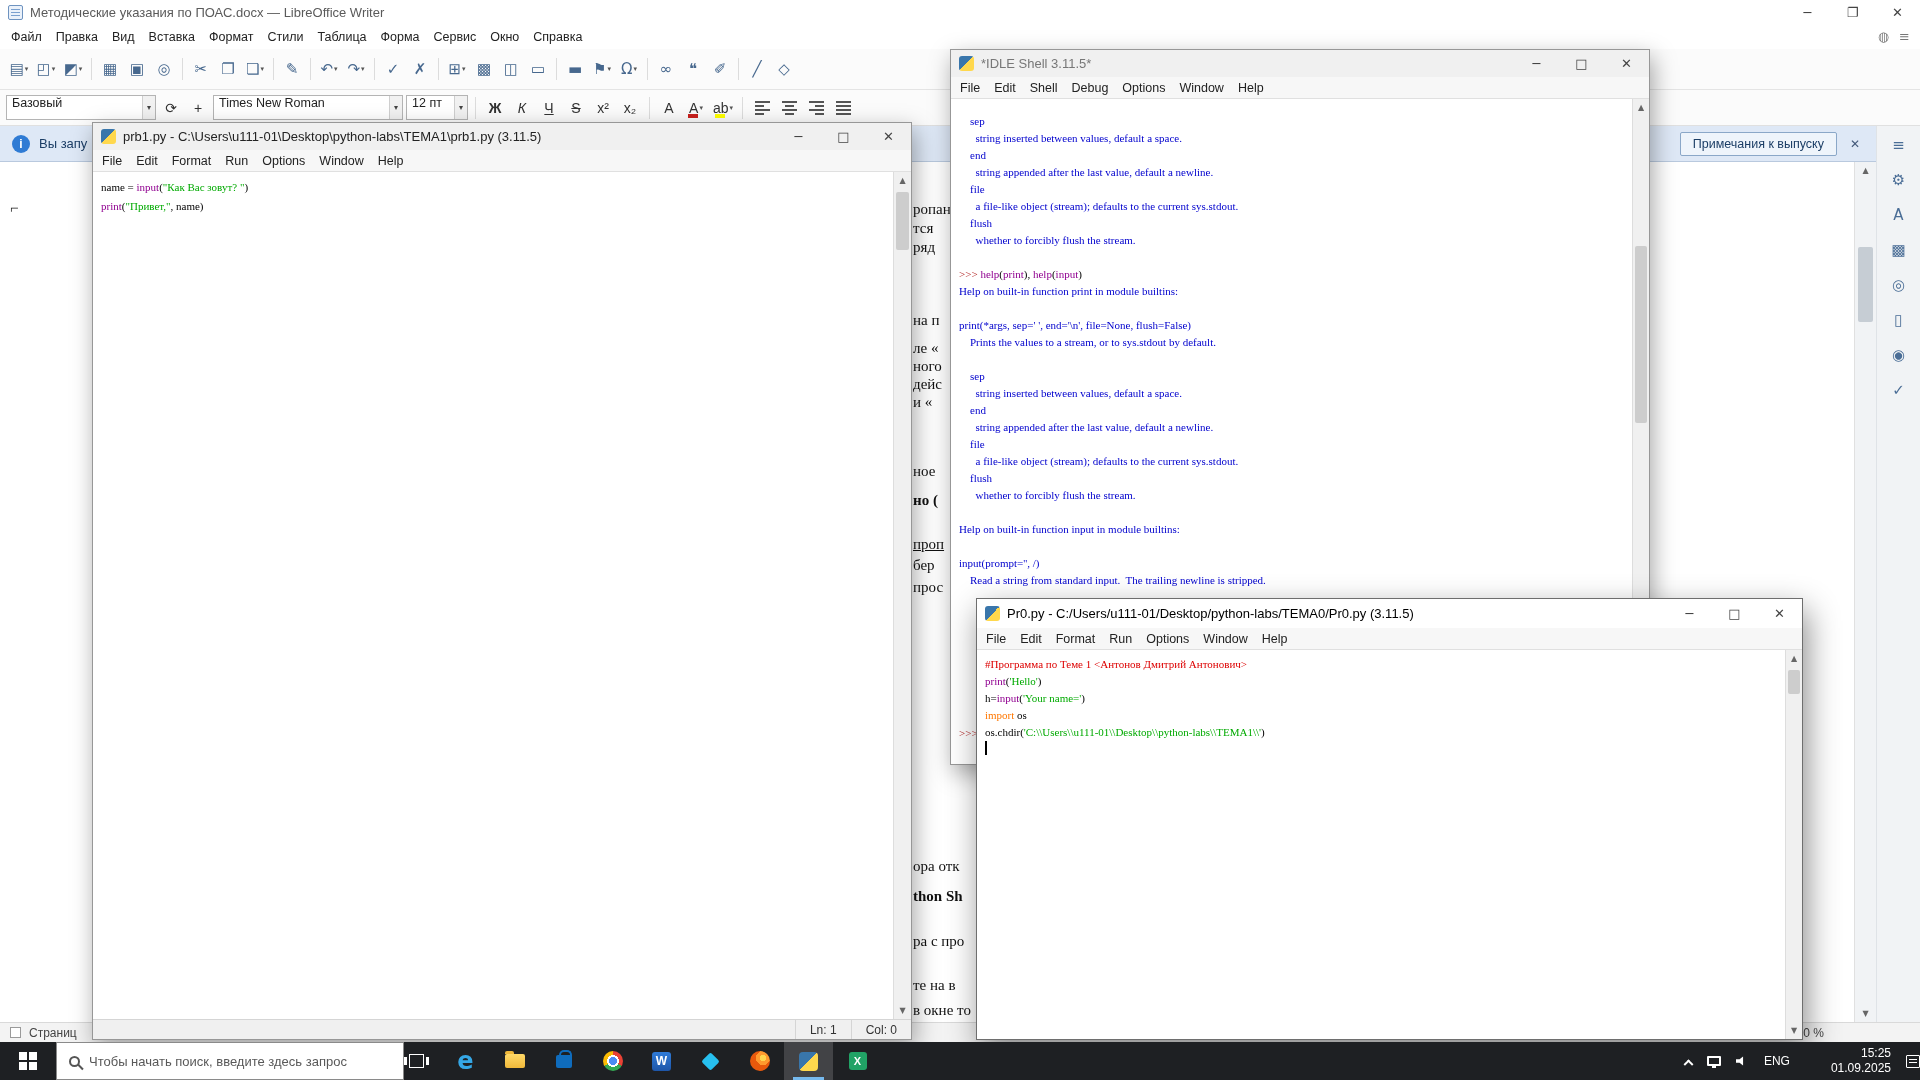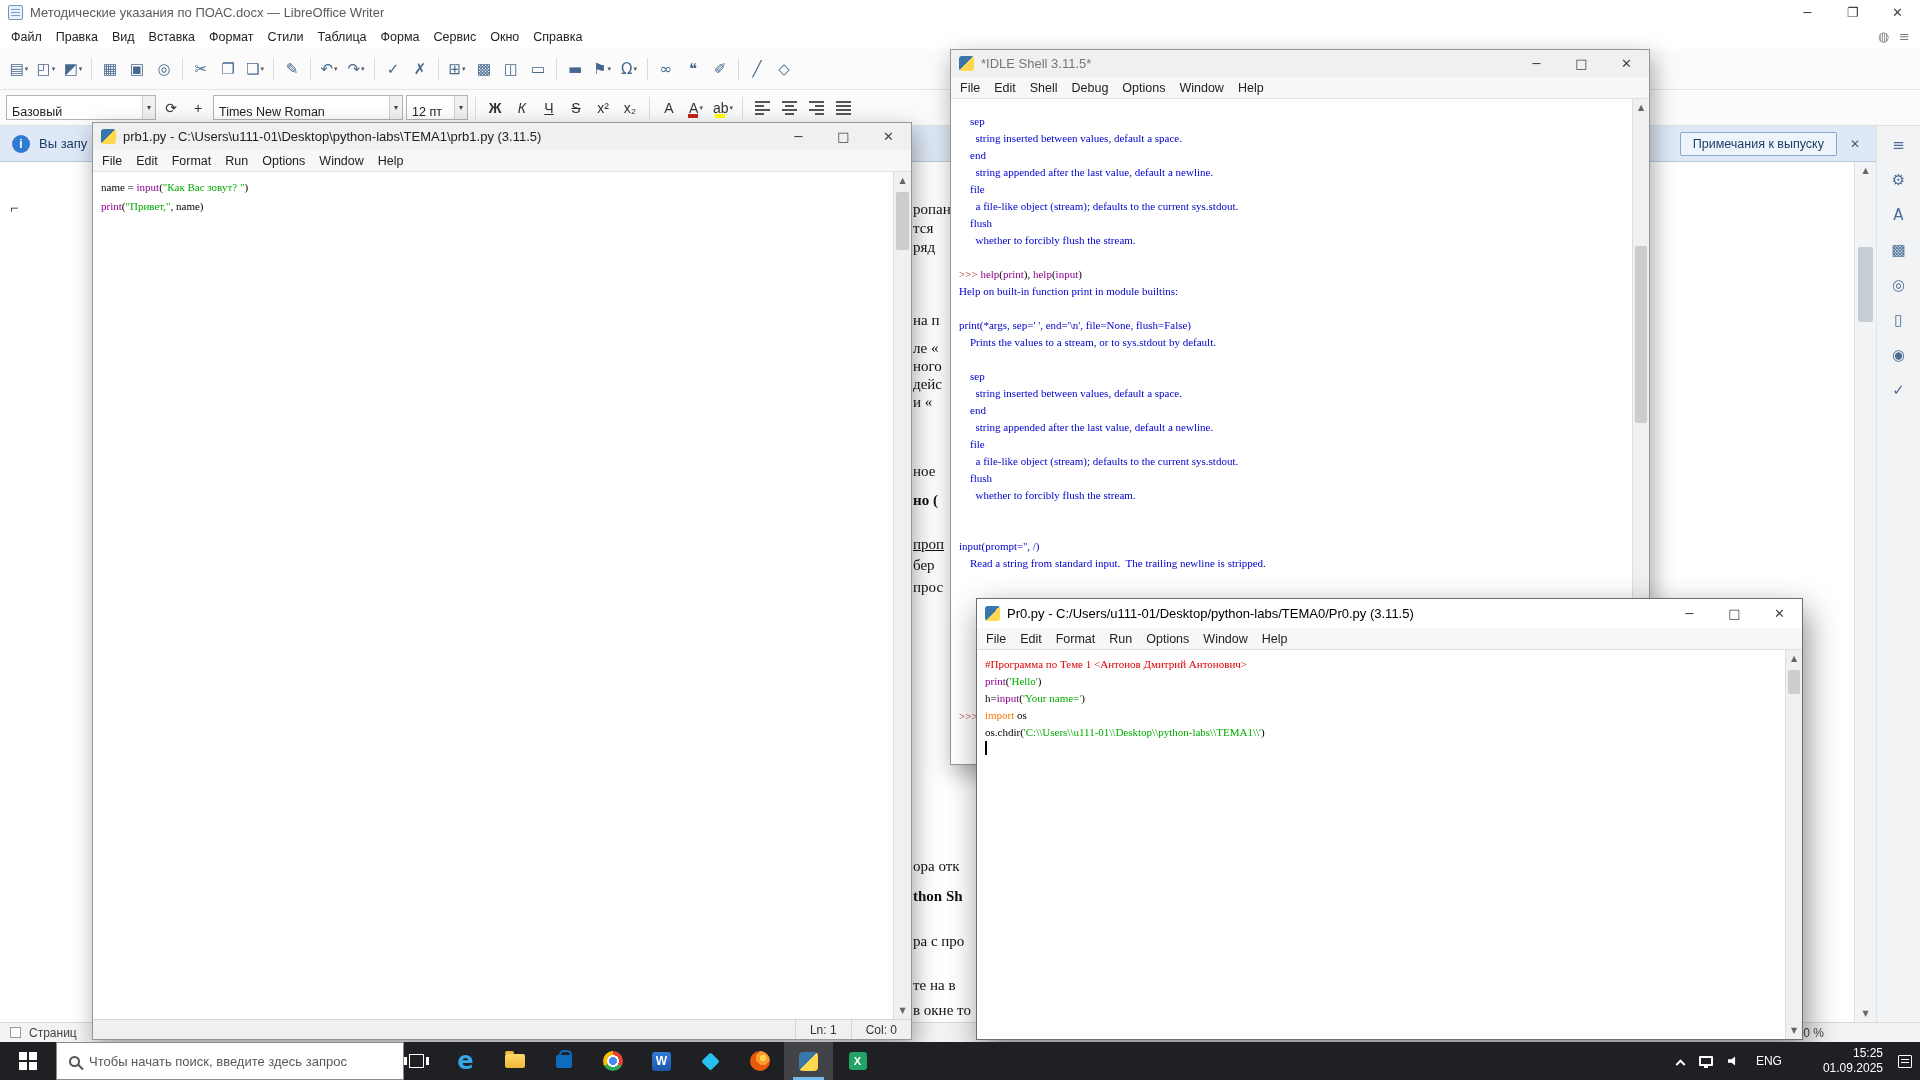--- a/index.html
+++ b/index.html
@@ -41,21 +41,21 @@
   .wdoc::after{content:"";position:absolute;left:2px;right:2px;top:3px;height:8px;background:repeating-linear-gradient(#7aa0cf 0 1px,transparent 1px 3px)}
   #writer-menubar{position:absolute;left:0;top:24px;right:0;height:25px;display:flex;align-items:center;background:#fff;font-size:12.5px;color:#222;padding-left:4px}
   #writer-menubar .mi-wrap{display:flex;align-items:center}
   #writer-menubar-extra{margin-left:auto;display:flex;gap:10px;padding-right:10px;color:#777;font:13px "DejaVu Sans",sans-serif}
   #writer-toolbar{position:absolute;left:0;top:49px;right:0;height:41px;display:flex;align-items:center;gap:1px;padding-left:6px;background:#fbfbfb;border-bottom:1px solid #e4e4e4}
   .tb-btn{min-width:26px;height:28px;display:flex;align-items:center;justify-content:center;border-radius:2px;color:#47688e}
   .tb-g{font:15px "DejaVu Sans",sans-serif}
   .tb-dd{font:7px "DejaVu Sans",sans-serif;color:#555;margin-left:1px}
   .tb-sep{width:1px;height:22px;background:#dcdcdc;margin:0 4px;align-self:center}
   #writer-formatbar{position:absolute;left:0;top:90px;right:0;height:36px;display:flex;align-items:center;gap:3px;padding-left:6px;background:#fbfbfb;border-bottom:1px solid #e0e0e0}
-  .combo{height:25px;border:1px solid #b4b4b4;background:#fff;display:flex;align-items:flex-end;font-size:12.5px;color:#222;padding-left:5px;overflow:hidden}
+  .combo{height:25px;border:1px solid #b4b4b4;background:#fff;display:flex;align-items:flex-start;font-size:12.5px;color:#222;padding-left:5px;overflow:hidden}
   .combo .caret{margin-left:auto;height:100%;display:flex;align-items:center;padding:0 4px;background:#f1f1f1;border-left:1px solid #cfcfcf;font:8px "DejaVu Sans",sans-serif;color:#444}
   .fmt-btn{min-width:24px;height:26px;display:flex;align-items:center;justify-content:center;font-size:14px;color:#333;position:relative;border-radius:2px}
   .fmt-b{font-weight:bold}.fmt-i{font-style:italic}.fmt-u span:first-child{text-decoration:underline}.fmt-s span:first-child{text-decoration:line-through}
   .fb-sep{width:1px;height:22px;background:#dcdcdc;margin:0 4px}
   .color-bar{position:absolute;left:4px;right:10px;bottom:3px;height:4px}
   .al{width:15px;height:14px;--w:60%;background:
      linear-gradient(#555,#555) 0 0/100% 2px no-repeat,
      linear-gradient(#555,#555) 0 4px/var(--w) 2px no-repeat,
      linear-gradient(#555,#555) 0 8px/100% 2px no-repeat,
      linear-gradient(#555,#555) 0 12px/var(--w) 2px no-repeat}
@@ -100,21 +100,21 @@
   .ic-folder{width:20px;height:14px;background:linear-gradient(#ffd968,#f0b83a);border-radius:2px;position:relative}
   .ic-folder::before{content:"";position:absolute;top:-3px;left:0;width:9px;height:3px;background:#f0b83a;border-radius:2px 2px 0 0}
   .ic-store{width:16px;height:13px;background:#0f6cbd;border-radius:2px;position:relative}
   .ic-store::before{content:"";position:absolute;top:-5px;left:3px;width:9px;height:5px;border:2px solid #0f6cbd;border-bottom:none;border-radius:5px 5px 0 0}
   .ic-chrome{width:20px;height:20px;border-radius:50%;background:radial-gradient(circle,#4c8bf5 0 4px,#fff 4px 6px,transparent 6px),conic-gradient(#e94235 0 120deg,#34a853 120deg 240deg,#fbbc04 240deg 360deg)}
   .ic-word{width:19px;height:19px;border-radius:3px;background:linear-gradient(#2f7bd8,#1e56a8);color:#fff;font:bold 12px/19px "Liberation Sans",sans-serif;text-align:center}
   .ic-diamond{width:13px;height:13px;background:#27c0f0;transform:rotate(45deg);border-radius:2px}
   .ic-ffx{width:20px;height:20px;border-radius:50%;background:radial-gradient(circle at 65% 35%,#ffd54d 0 3px,#ff9a2e 3px 7px,#e8590c 7px 11px)}
   .ic-py{width:19px;height:19px;border-radius:4px;background:linear-gradient(135deg,#3976ab 50%,#ffd84d 50%)}
   .ic-green{width:18px;height:18px;border-radius:3px;background:#21a366;color:#fff;font:bold 11px/18px "Liberation Sans",sans-serif;text-align:center}
-  #tray{position:absolute;right:0;top:0;height:38px;display:flex;align-items:center;gap:15px;padding-right:8px}
+  #tray{position:absolute;right:0;top:0;height:38px;display:flex;align-items:center;gap:15px;}
   .chev{width:7px;height:7px;border-left:2px solid #fff;border-top:2px solid #fff;transform:rotate(45deg) translate(2px,2px)}
   .mon{width:14px;height:10px;border:2px solid #fff;border-radius:1px;position:relative}
   .mon::after{content:"";position:absolute;left:3px;bottom:-4px;width:4px;height:2px;background:#fff}
   .vol{width:13px;height:11px;background:#fff;clip-path:polygon(0 35%,28% 35%,55% 8%,55% 92%,28% 65%,0 65%)}
   .tray-lang{font-size:12px}
   .clock{text-align:right;font-size:12px;line-height:15px;margin-left:26px}
   .ac{width:14px;height:13px;border:1.5px solid #fff;border-radius:1px;position:relative}
   .ac::after{content:"";position:absolute;left:2px;top:3px;right:2px;height:1.5px;background:#fff;box-shadow:0 3px 0 #fff}
 </style>
 </head>
@@ -437,20 +437,21 @@
       <div class="cl">&nbsp;</div>
       <div class="cl"><span class="tk-o">    sep</span></div>
       <div class="cl"><span class="tk-o">      string inserted between values, default a space.</span></div>
       <div class="cl"><span class="tk-o">    end</span></div>
       <div class="cl"><span class="tk-o">      string appended after the last value, default a newline.</span></div>
       <div class="cl"><span class="tk-o">    file</span></div>
       <div class="cl"><span class="tk-o">      a file-like object (stream); defaults to the current sys.stdout.</span></div>
       <div class="cl"><span class="tk-o">    flush</span></div>
       <div class="cl"><span class="tk-o">      whether to forcibly flush the stream.</span></div>
       <div class="cl">&nbsp;</div>
+      <div class="cl"><span class="tk-o">Help on built-in function input in module builtins:</span></div>
       <div class="cl">&nbsp;</div>
       <div class="cl"><span class="tk-o">input(prompt='', /)</span></div>
       <div class="cl"><span class="tk-o">    Read a string from standard input.  The trailing newline is stripped.</span></div>
       <div class="cl">&nbsp;</div>
       <div class="cl">&nbsp;</div>
       <div class="cl">&nbsp;</div>
       <div class="cl">&nbsp;</div>
       <div class="cl">&nbsp;</div>
       <div class="cl">&nbsp;</div>
       <div class="cl">&nbsp;</div>

